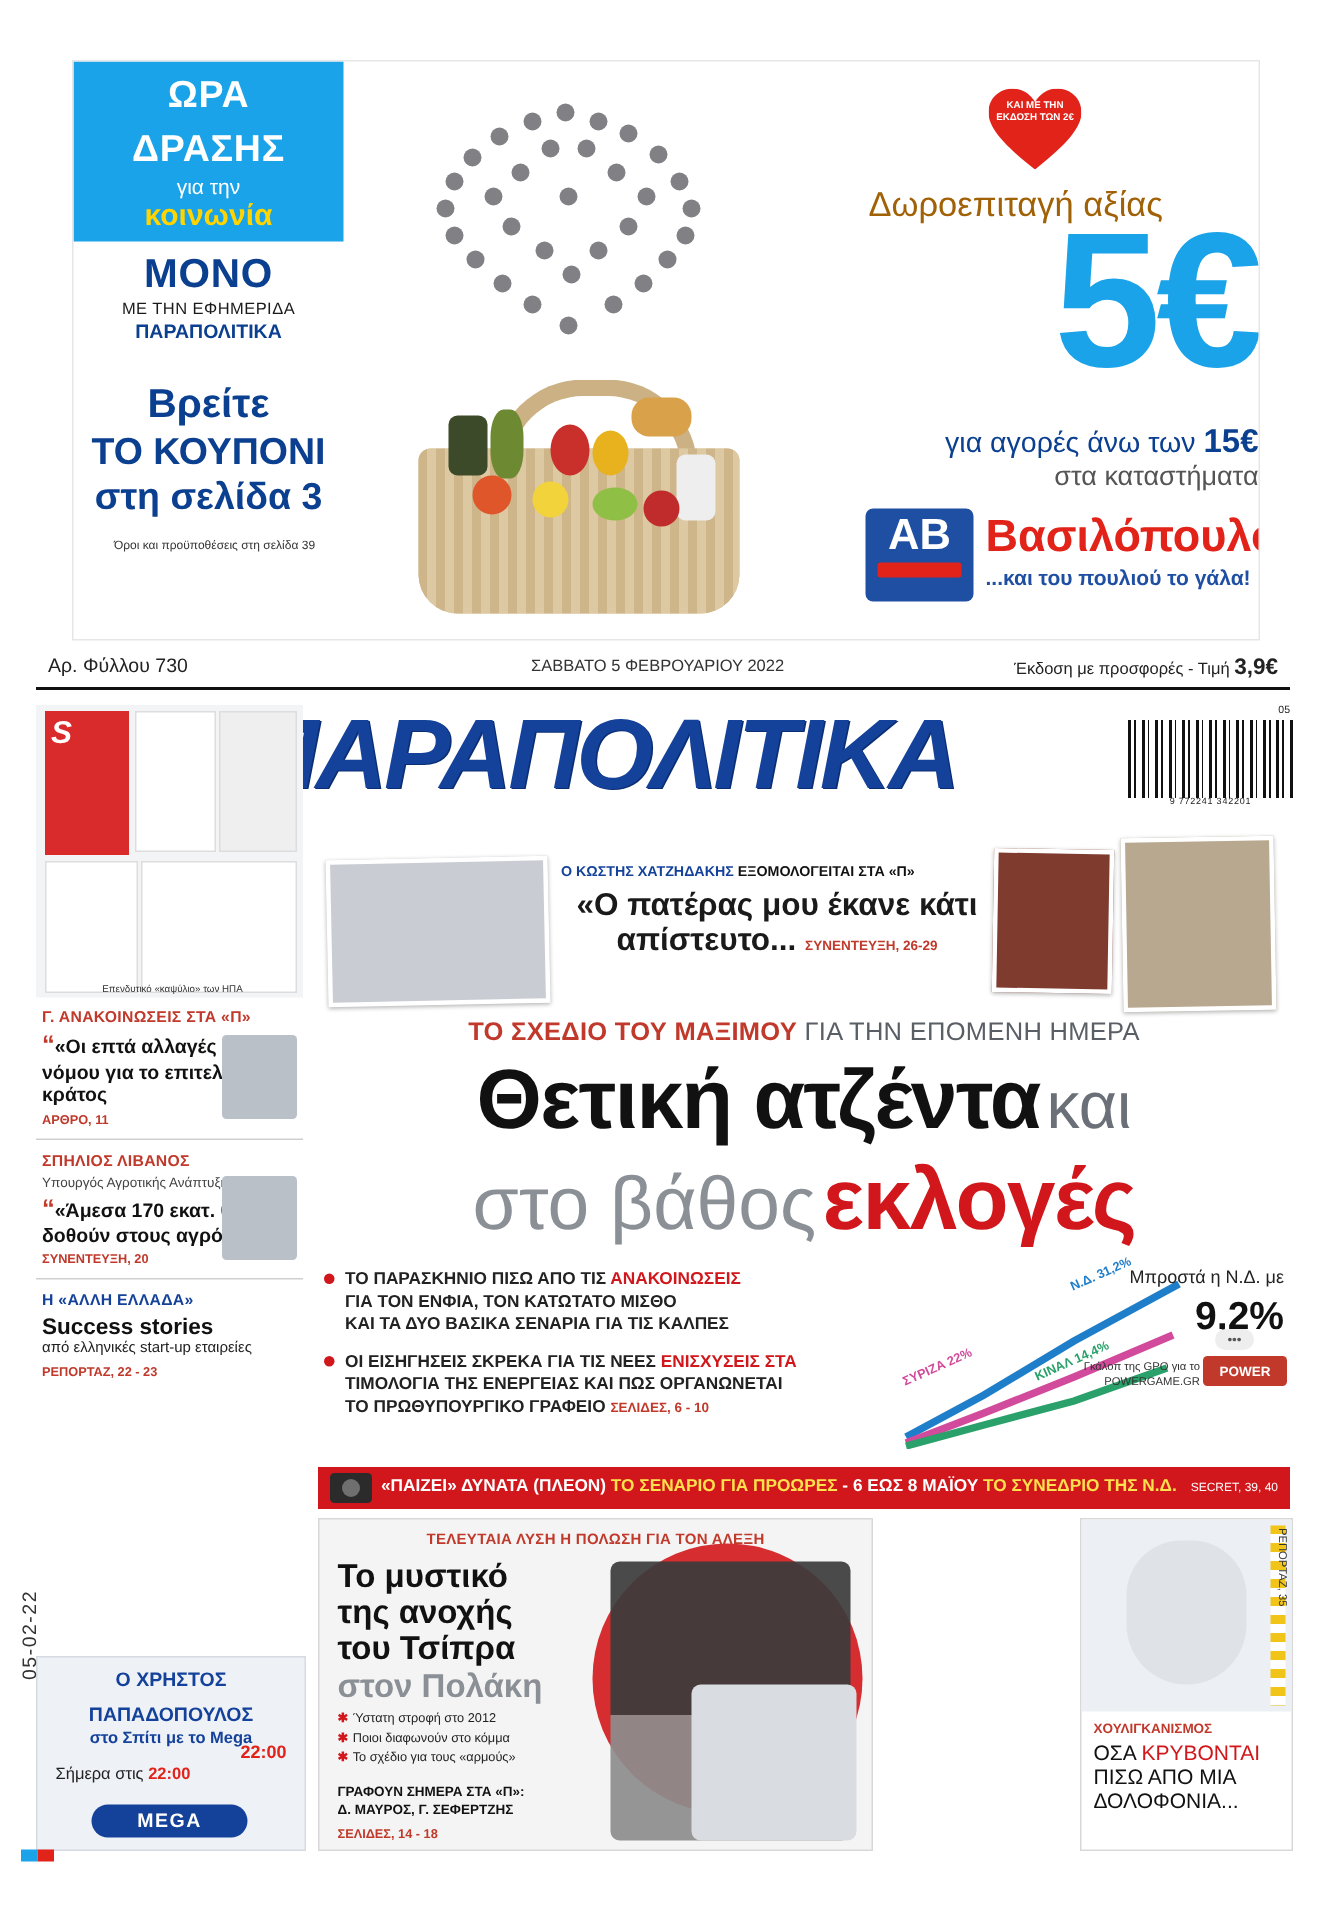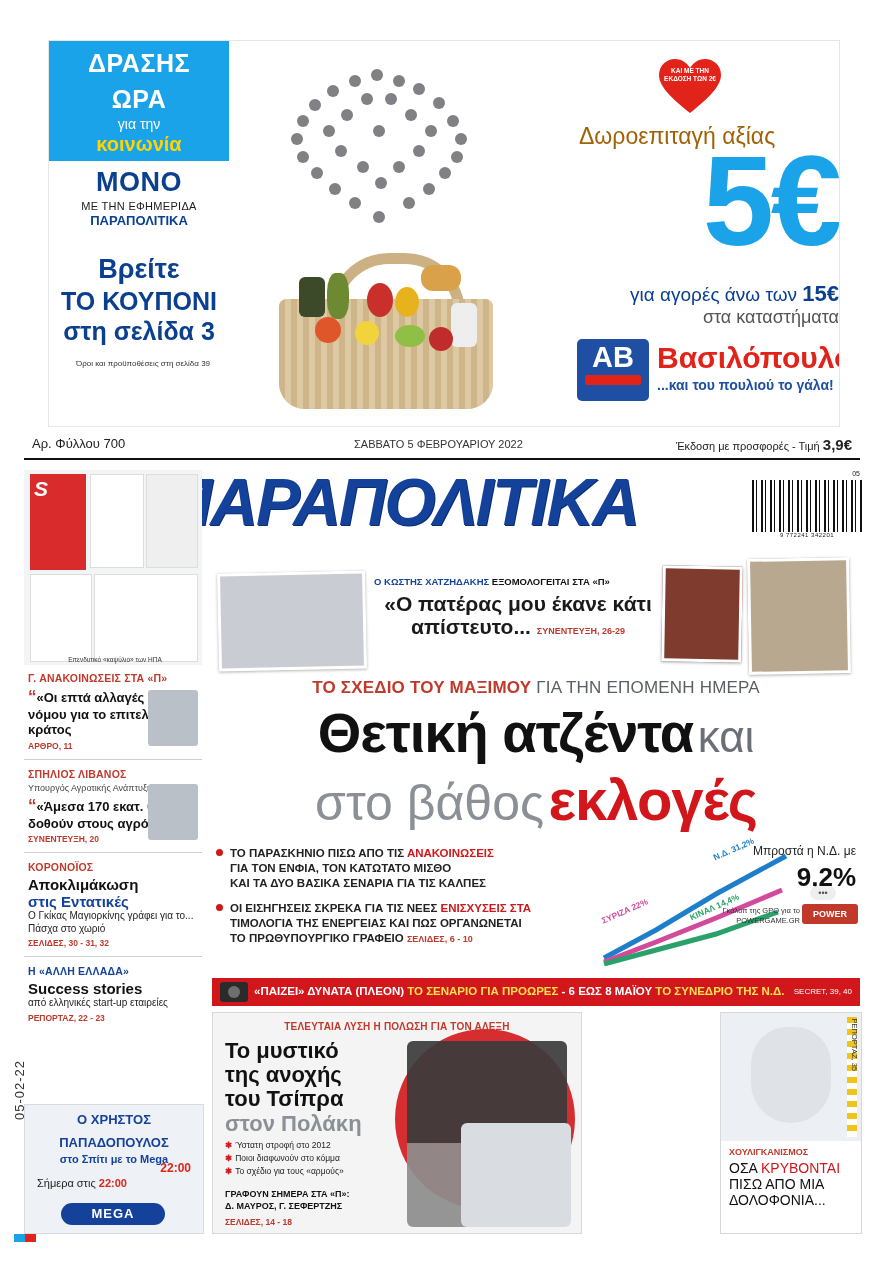--- a/index.html
+++ b/index.html
@@ -182,22 +182,22 @@
 </style>
 </head>
 <body>
 
 <div class="page">
 
   <div class="ad">
 
     <div class="ad-left">
       <div class="ad-blue">
+        <div class="l1">ΩΡΑ</div>
         <div class="l1">ΔΡΑΣΗΣ</div>
-        <div class="l1">ΩΡΑ</div>
         <div class="l2">για την</div>
         <div class="l3">κοινωνία</div>
       </div>
       <div class="ad-mono">
         <div class="m1">ΜΟΝΟ</div>
         <div class="m2">ΜΕ ΤΗΝ ΕΦΗΜΕΡΙΔΑ</div>
         <div class="m3">ΠΑΡΑΠΟΛΙΤΙΚΑ</div>
       </div>
       <div class="ad-coupon">
         <div class="c1">Βρείτε</div>
@@ -274,21 +274,21 @@
       <div class="ab-logo">
         <span>ΑΒ</span>
         <span class="sub"></span>
       </div>
       <div class="ab-name">Βασιλόπουλος</div>
       <div class="ab-slog">...και του πουλιού το γάλα!</div>
     </div>
   </div>
 
   <div class="infoline">
-    <div class="issue">Αρ. Φύλλου 700</div>
+    <div class="issue">Αρ. Φύλλου 730</div>
     <div class="date">ΣΑΒΒΑΤΟ 5 ΦΕΒΡΟΥΑΡΙΟΥ 2022</div>
     <div class="price">
       <span>Έκδοση με προσφορές - Τιμή</span>
       <b>3,9€</b>
     </div>
   </div>
   <div class="rule"></div>
 
   <div class="masthead">
     <span class="word">ΠΑΡΑΠΟΛΙΤΙΚΑ</span>
@@ -324,27 +324,20 @@
     <div class="lc-item">
       <div class="lc-kicker">ΣΠΗΛΙΟΣ ΛΙΒΑΝΟΣ</div>
       <div class="lc-sub">Υπουργός Αγροτικής Ανάπτυξης</div>
       <div class="lc-face b"></div>
       <div class="lc-quote">
         <span class="qm">“</span><span>«Άμεσα 170 εκατ. θα δοθούν στους αγρότες</span>
       </div>
       <div class="lc-ref">ΣΥΝΕΝΤΕΥΞΗ, 20</div>
     </div>
 
-    <div class="lc-item">
-      <div class="lc-kicker">ΚΟΡΟΝΟΪΟΣ</div>
-      <div class="lc-big">Αποκλιμάκωση</div>
-      <div class="lc-big" style="color:#14429b">στις Εντατικές</div>
-      <div class="lc-body">Ο Γκίκας Μαγιορκίνης γράφει για το... Πάσχα στο χωριό</div>
-      <div class="lc-ref">ΣΕΛΙΔΕΣ, 30 - 31, 32</div>
-    </div>
 
     <div class="lc-item" style="border-bottom:none">
       <div class="lc-kicker blue">Η «ΑΛΛΗ ΕΛΛΑΔΑ»</div>
       <div class="lc-big">Success stories</div>
       <div class="lc-body">από ελληνικές start-up εταιρείες</div>
       <div class="lc-ref">ΡΕΠΟΡΤΑΖ, 22 - 23</div>
     </div>
   </div>
 
   <div class="mega">

